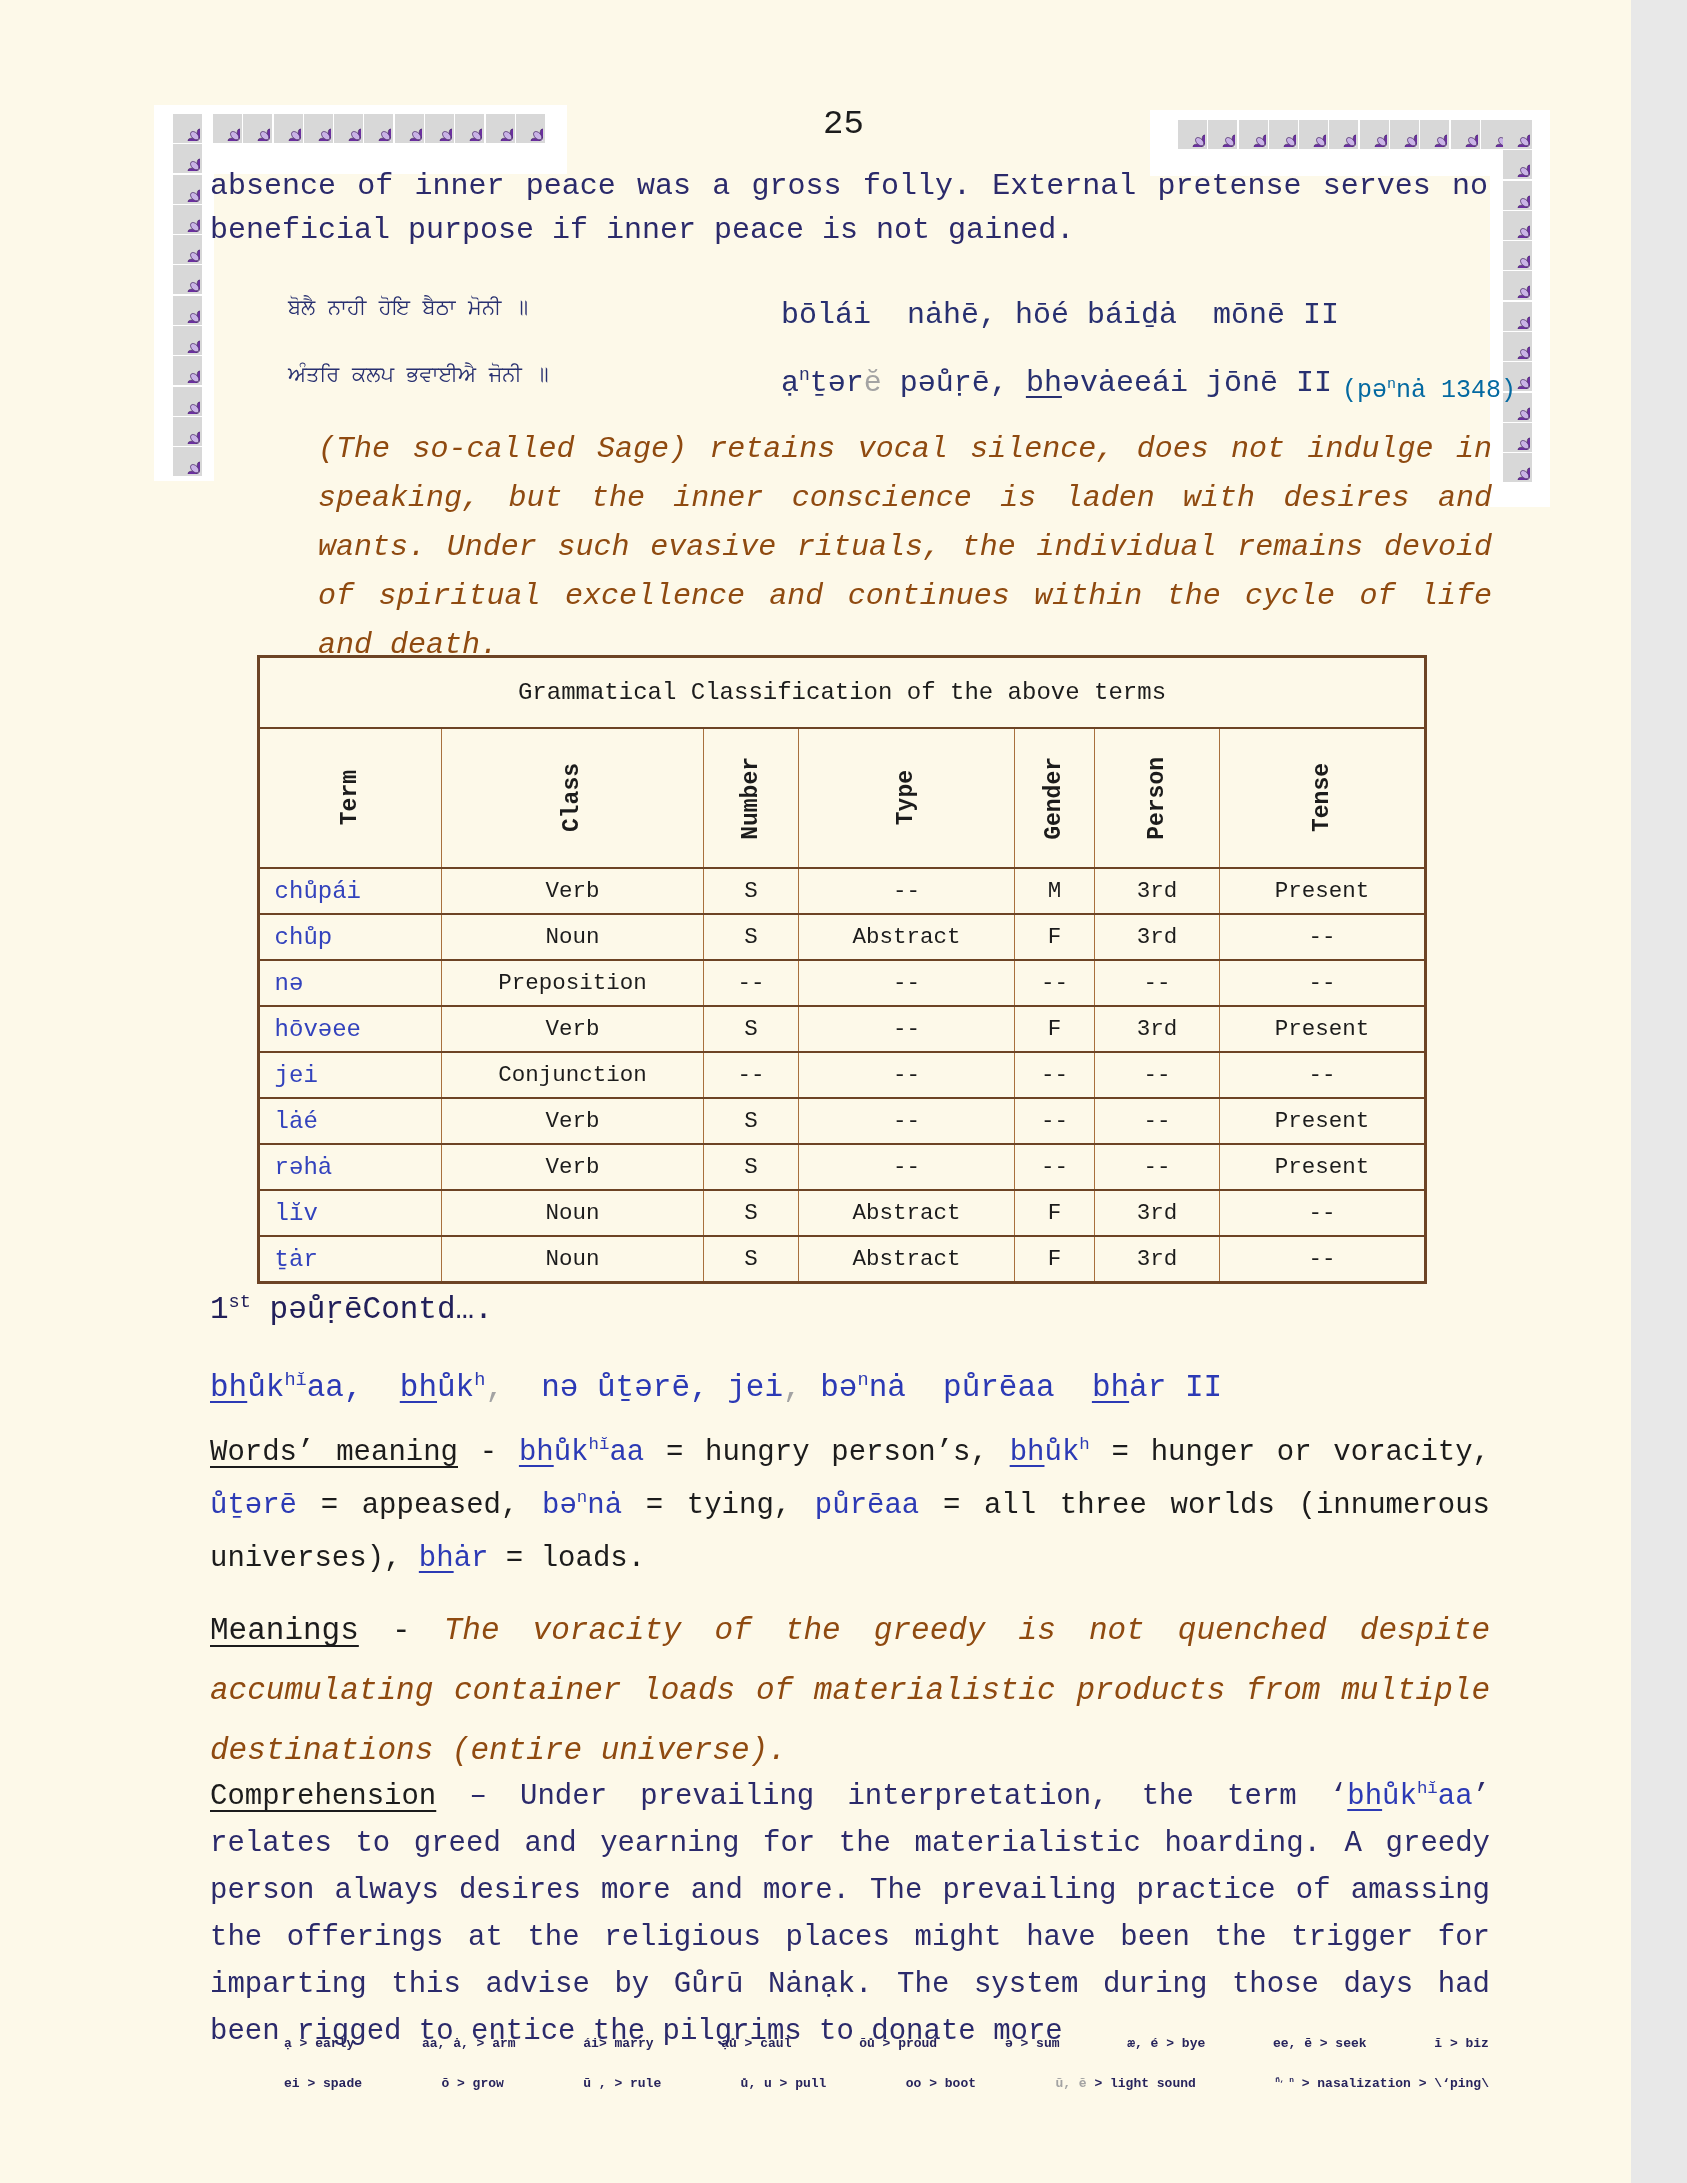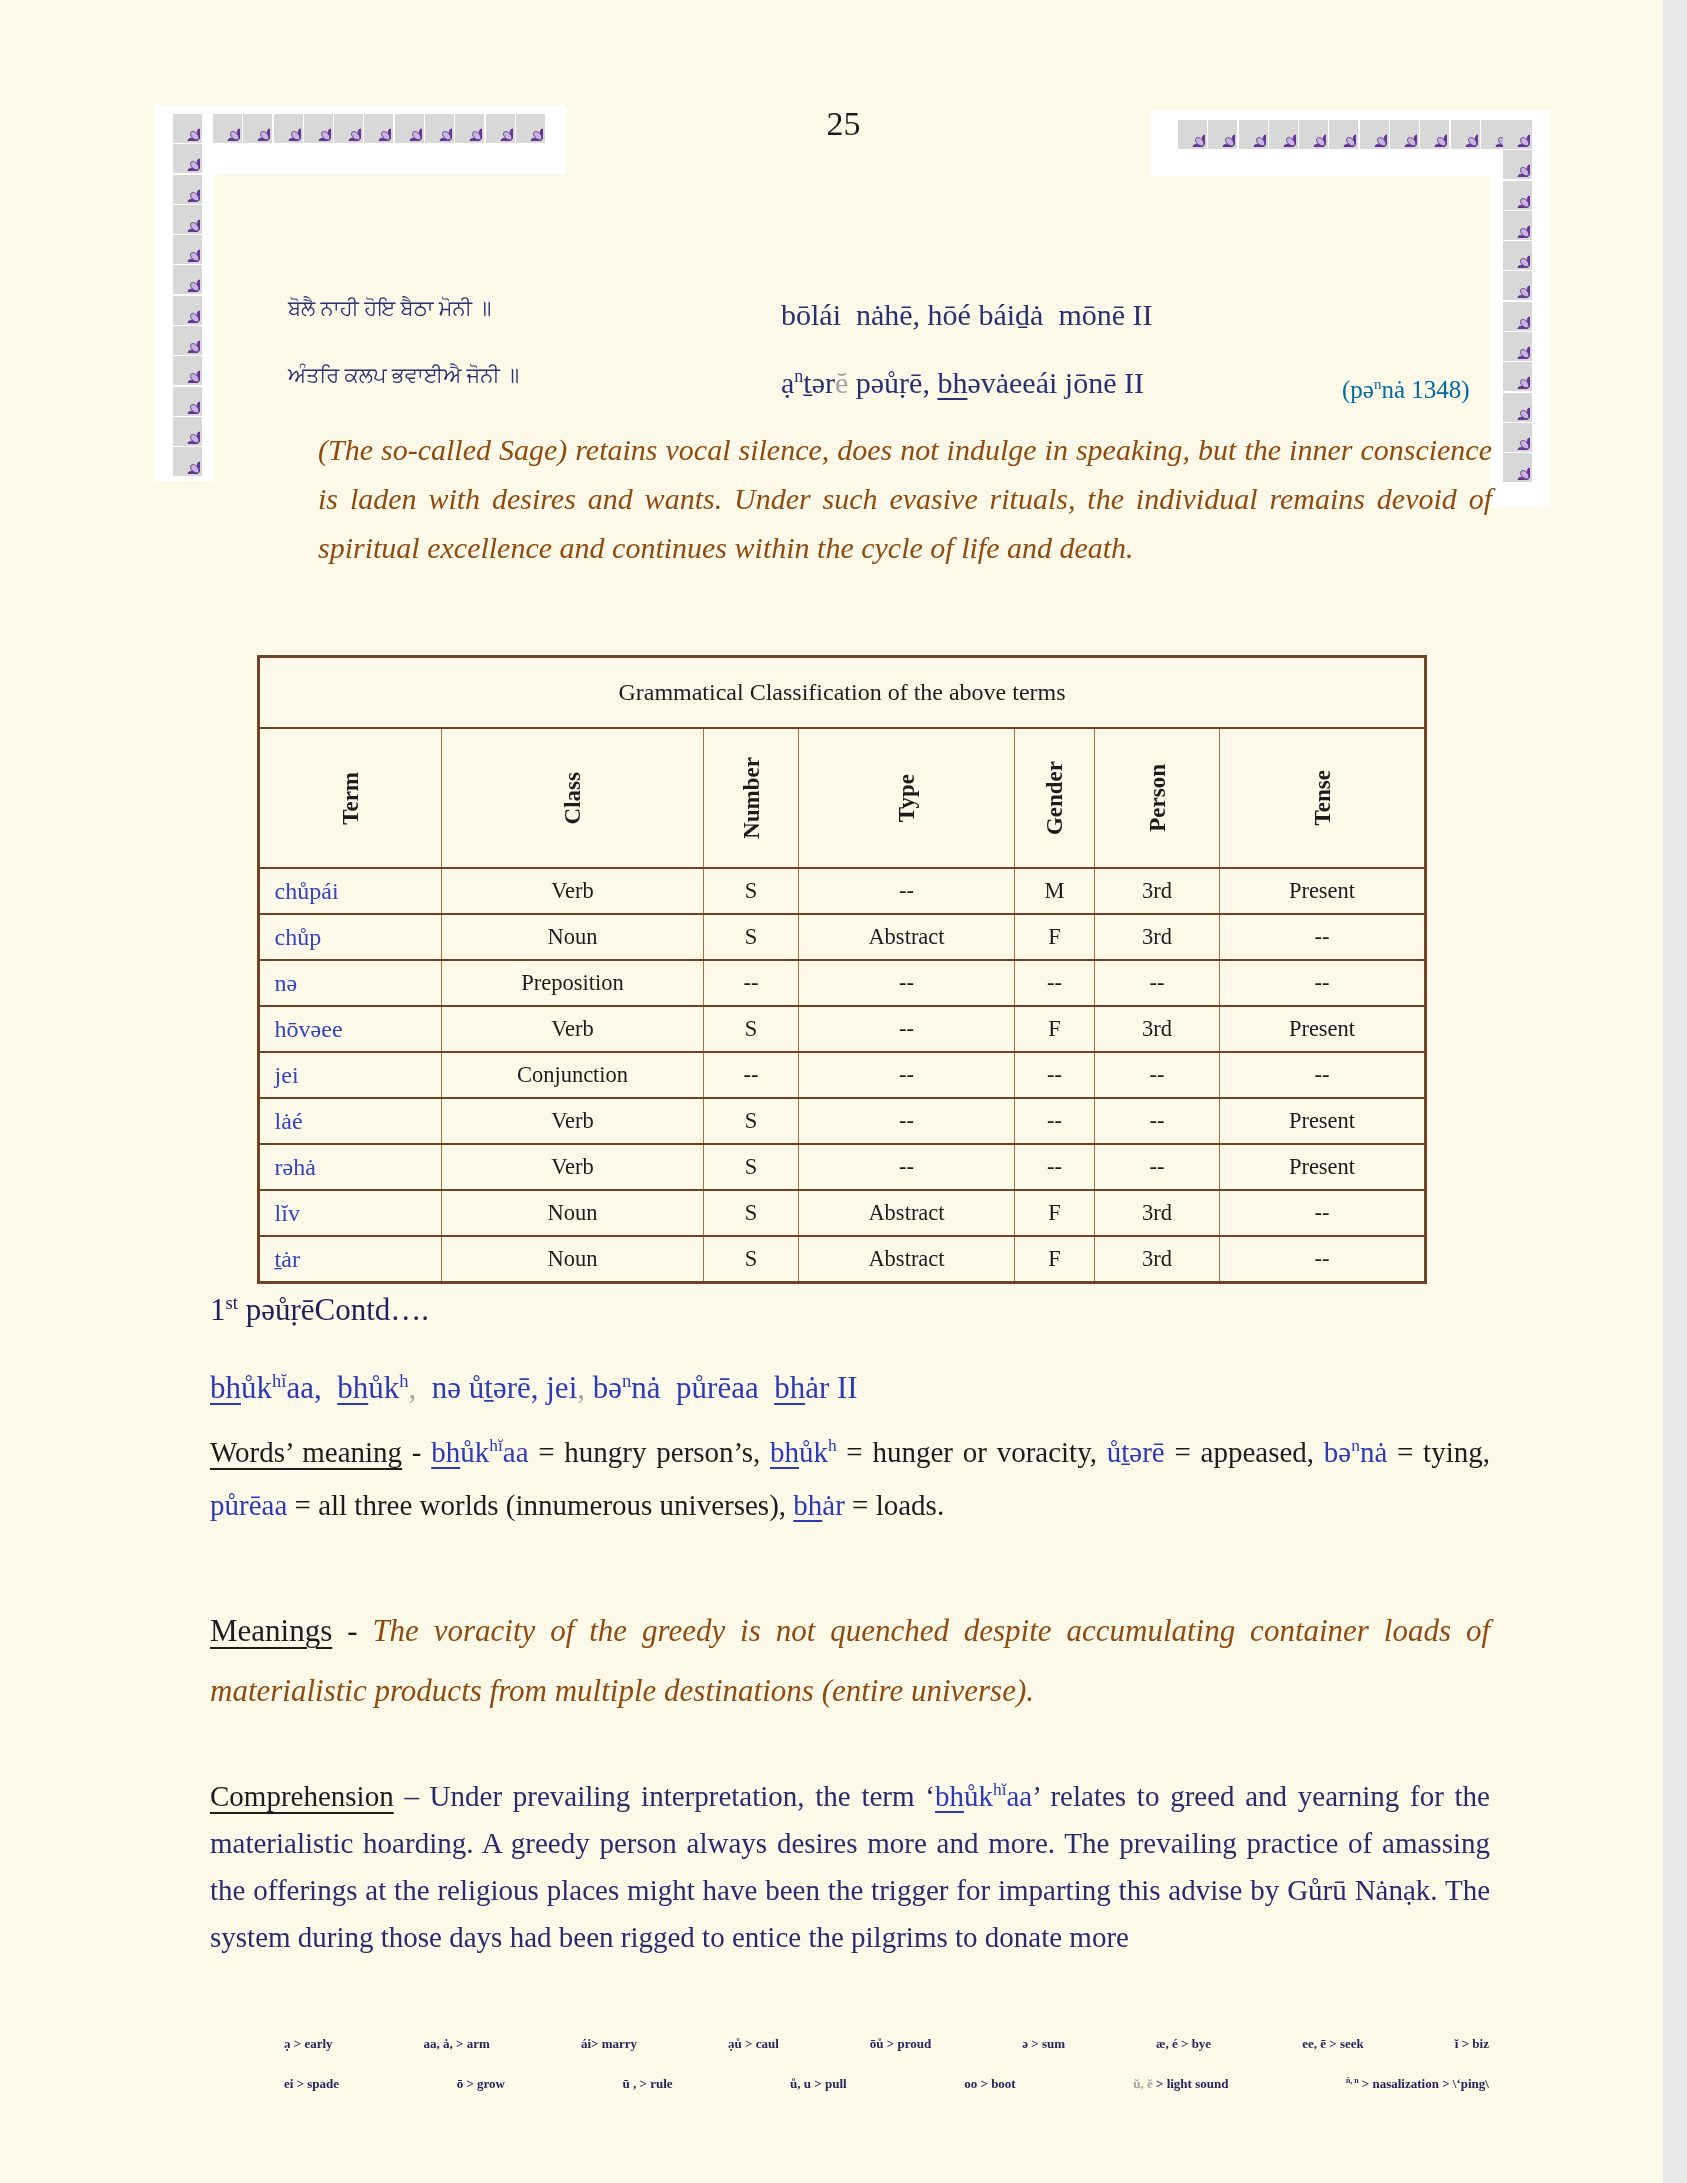--- a/index.html
+++ b/index.html
@@ -1,17 +1,17 @@
 <!DOCTYPE html>
 <html style="font-size:10.6px"><head>
 <meta charset="utf-8">
 <style>
   html,body{margin:0;padding:0;background:#e8e8e8;}
   .page{position:relative;width:1631px;height:2183px;background:#fdf9e9;overflow:hidden;
-        font-family:Liberation Serif, serif;color:#2b2a6b;padding-left:32px;}
+        font-family:Liberation Mono, monospace;color:#2b2a6b;}
   .abs{position:absolute;}
 
   
   .wstrip{position:absolute;background:#ffffff;}
   .frow{position:absolute;display:flex;gap:1.3px;}
   .fcol{position:absolute;display:flex;flex-direction:column;gap:1.3px;}
   .fbox{width:29px;height:29px;background:#d8d8d8;display:flex;align-items:center;justify-content:center;flex:0 0 auto;}
 
   
   #page-num{top:105px;left:0;width:1687px;text-align:center;font-size:34px;color:#1c1c1c;}
@@ -322,20 +322,21 @@
       </span>
       <span class="fbox">
         <svg width="25" height="25" viewBox="-20 -20 40 40">
           <use href="#flw"></use>
         </svg>
       </span>
     </div>
 
   <div class="abs" id="page-num">25</div>
 
+  <div class="abs" id="intro">absence of inner peace was a gross folly. External pretense serves no beneficial purpose if inner peace is not gained.</div>
 
   <div class="abs gur" id="gur1">ਬੋਲੈ ਨਾਹੀ ਹੋਇ ਬੈਠਾ ਮੋਨੀ ॥</div>
   <div class="abs translit" id="tr1"><span>bōlái  nȧhē, hōé báiḏȧ  mōnē II</span></div>
   <div class="abs gur" id="gur2">ਅੰਤਰਿ ਕਲਪ ਭਵਾਈਐ ਜੋਨੀ ॥</div>
   <div class="abs translit" id="tr2"><span>ạ</span><span class="sup">n</span><span>ṯər</span><span class="gy">ĕ</span><span> pəůṛē, </span><span class="un">bh</span><span>əvȧeeái jōnē II</span></div>
   <div class="abs" id="pageref"><span>(pə</span><span class="sup">n</span><span>nȧ 1348)</span></div>
 
   <div class="abs" id="translation">(The so-called Sage) retains vocal silence, does not indulge in speaking, but the inner conscience is laden with desires and wants. Under such evasive rituals, the individual remains devoid of spiritual excellence and continues within the cycle of life and death.</div>
 
   <table id="gtable">

